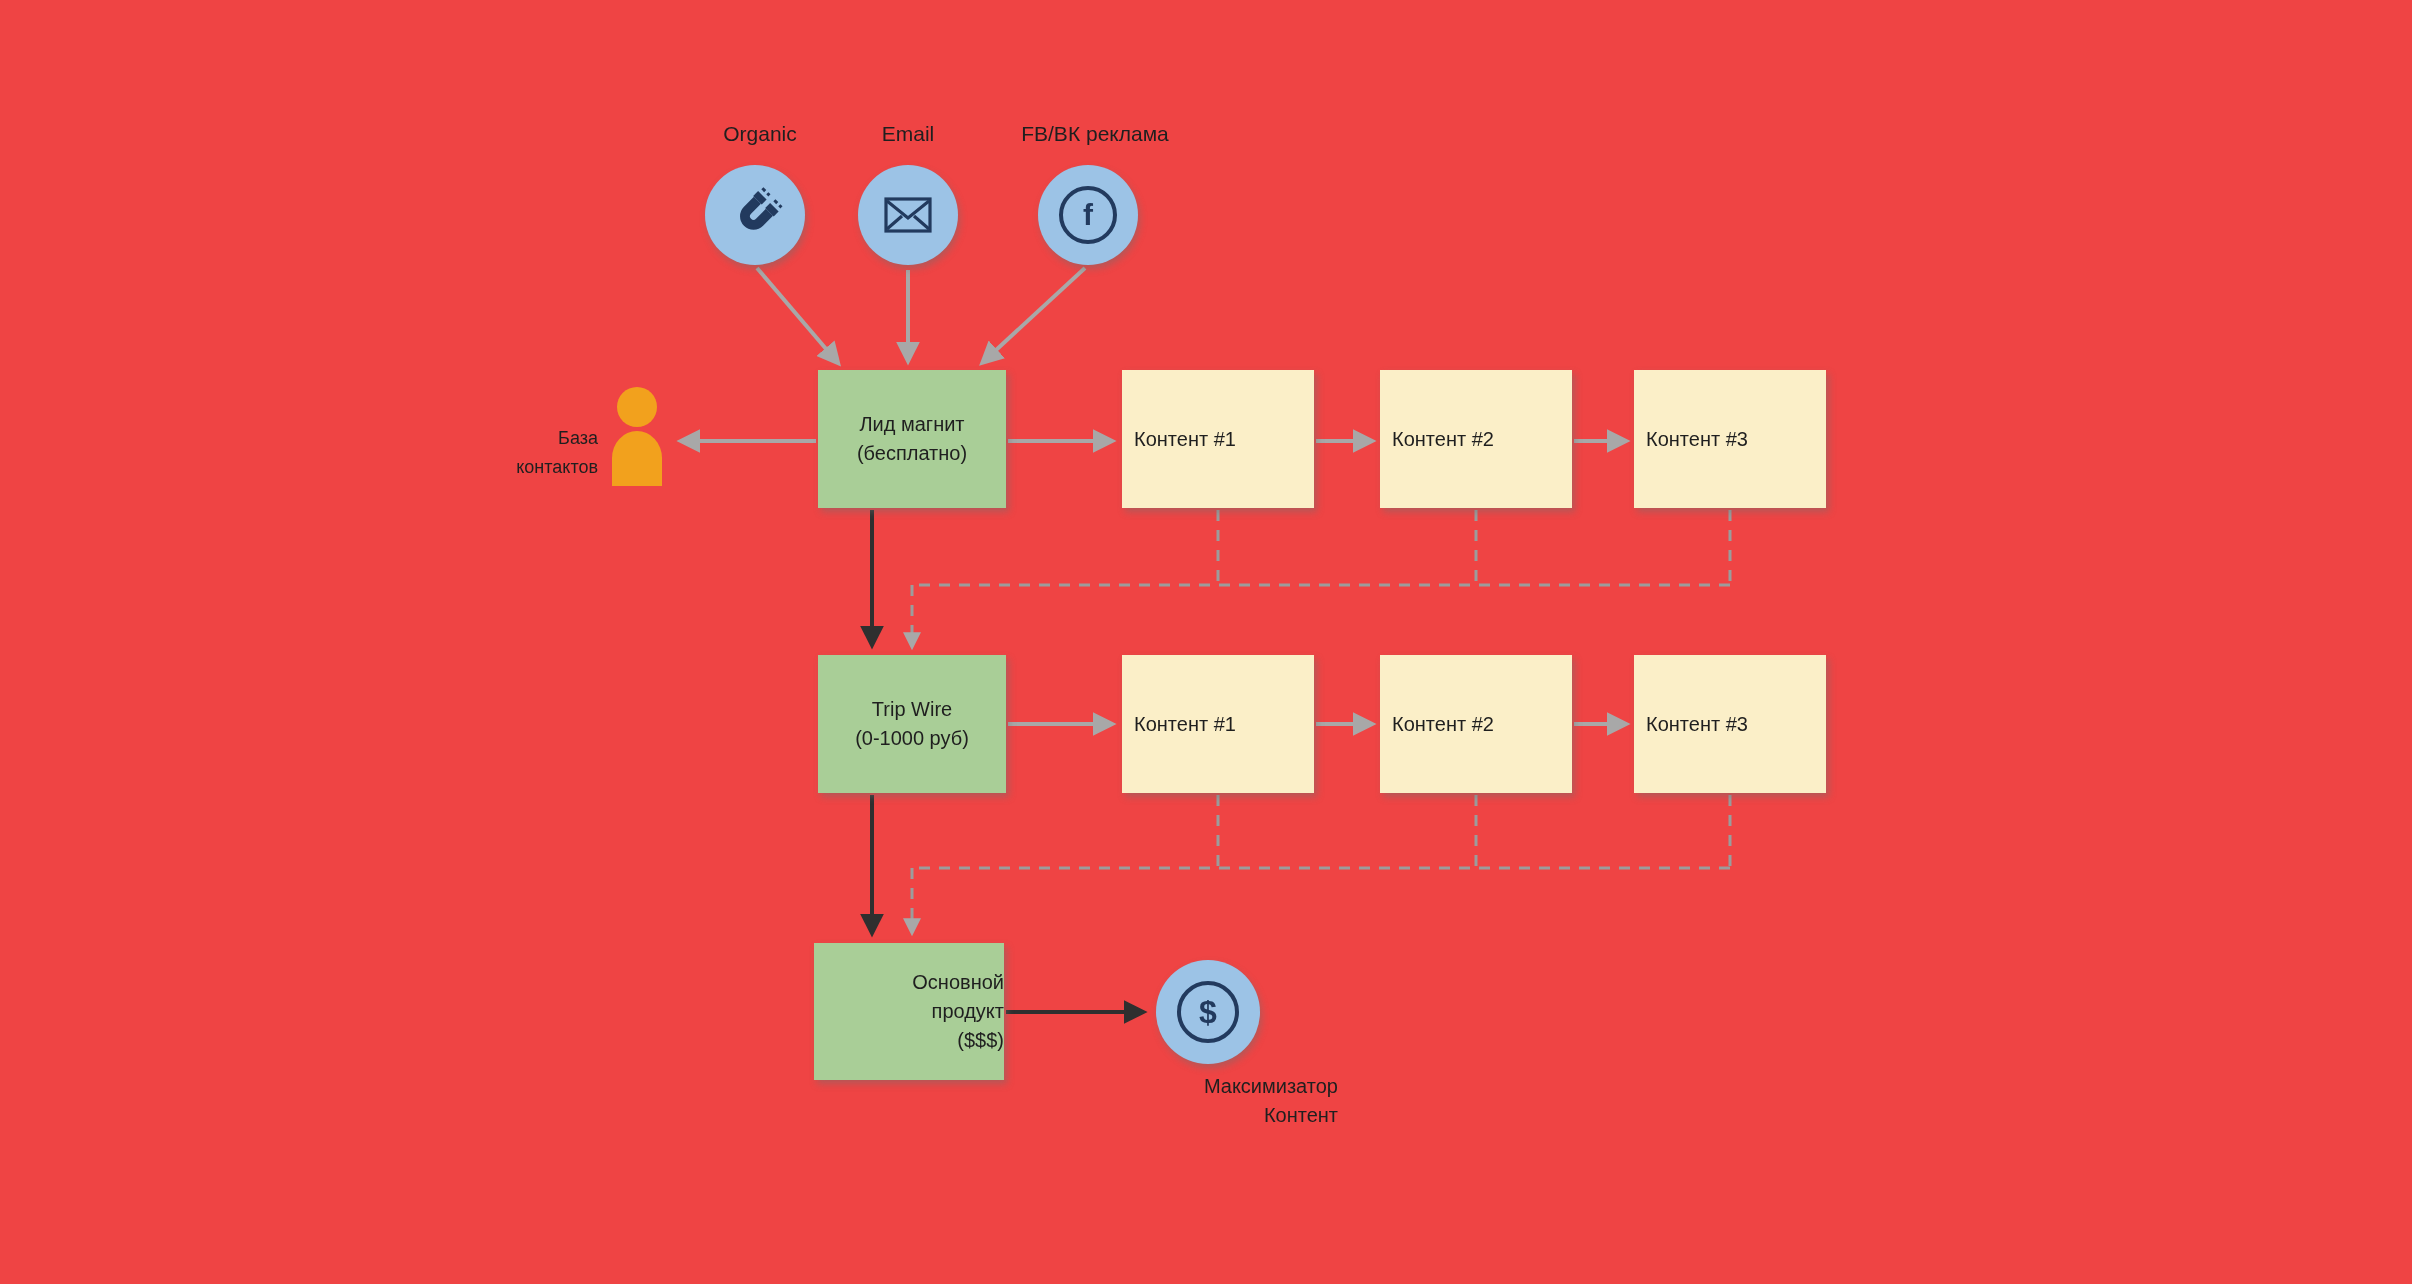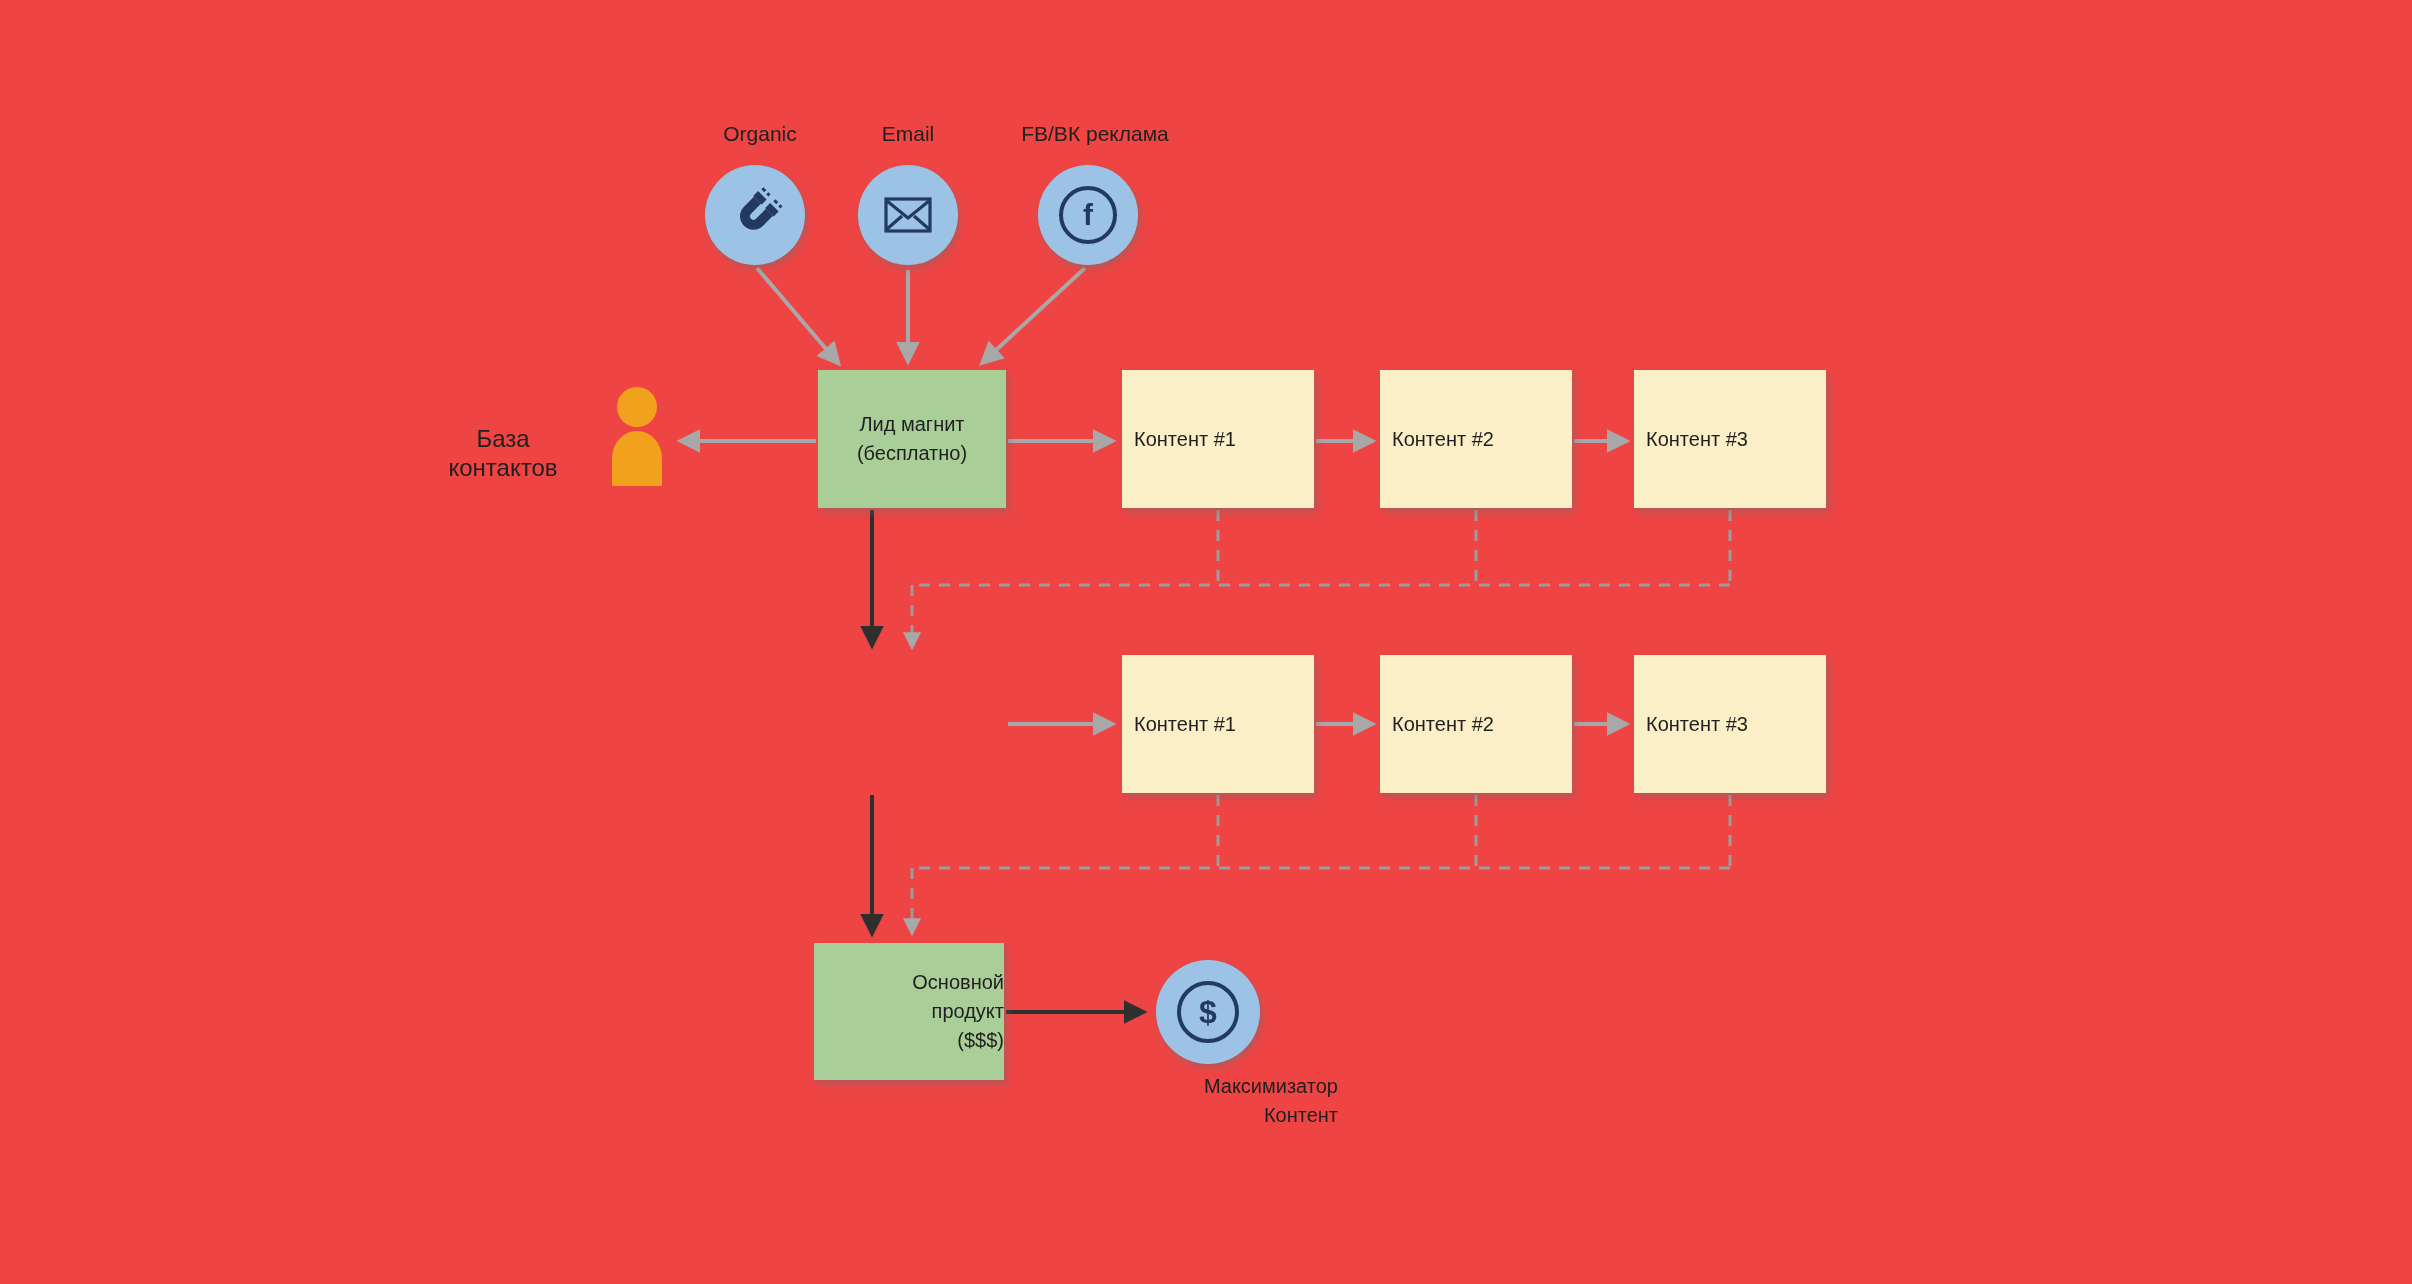--- a/index.html
+++ b/index.html
@@ -46,21 +46,21 @@
     display:flex;align-items:center;justify-content:center;
   }
   .src-label{position:absolute;top:122px;width:220px;text-align:center;font-size:21px;}
   .ring{
     border:4px solid var(--icon-navy);border-radius:50%;
     display:flex;align-items:center;justify-content:center;
     color:var(--icon-navy);font-weight:bold;
   }
   .ring.f{width:50px;height:50px;font-size:30px;}
   .ring.d{width:54px;height:54px;font-size:32px;}
-  .contacts-label{position:absolute;left:408px;top:424px;width:190px;text-align:center;font-size:24px;line-height:29px;}
+  .contacts-label{position:absolute;left:408px;top:424px;width:190px;text-align:right;font-size:18px;line-height:29px;}
   .max-label{position:absolute;left:1078px;top:1072px;width:260px;text-align:right;font-size:20px;line-height:29px;}
   .person{position:absolute;left:610px;top:386px;}
   .ico{display:block;}
 </style>
 </head>
 <body>
 
 <div class="canvas">
 
   <svg class="connectors" width="2412" height="1284" viewBox="0 0 2412 1284">
@@ -140,20 +140,24 @@
     <svg class="ico" width="54" height="100" viewBox="0 0 54 100">
       <circle cx="27" cy="21" r="20" fill="var(--person-orange)"></circle>
       <path d="M2,100 V72 a25,27 0 0 1 50,0 V100 Z" fill="var(--person-orange)"></path>
     </svg>
   </div>
 
   <div class="node green" style="left:818px;top:370px;width:188px;height:138px;">
     <span>Лид магнит</span>
     <span>(бесплатно)</span>
   </div>
+  <div class="node green" style="left:818px;top:655px;width:188px;height:138px;">
+    <span>Trip Wire</span>
+    <span>(0-1000 руб)</span>
+  </div>
   <div class="node green" style="left:814px;top:943px;width:190px;height:137px;text-align:right;">
     <span>Основной</span>
     <span>продукт</span>
     <span>($$$)</span>
   </div>
 
   <div class="node yellow" style="left:1122px;top:370px;width:192px;height:138px;">
     <span>Контент #1</span>
   </div>
   <div class="node yellow" style="left:1380px;top:370px;width:192px;height:138px;">

